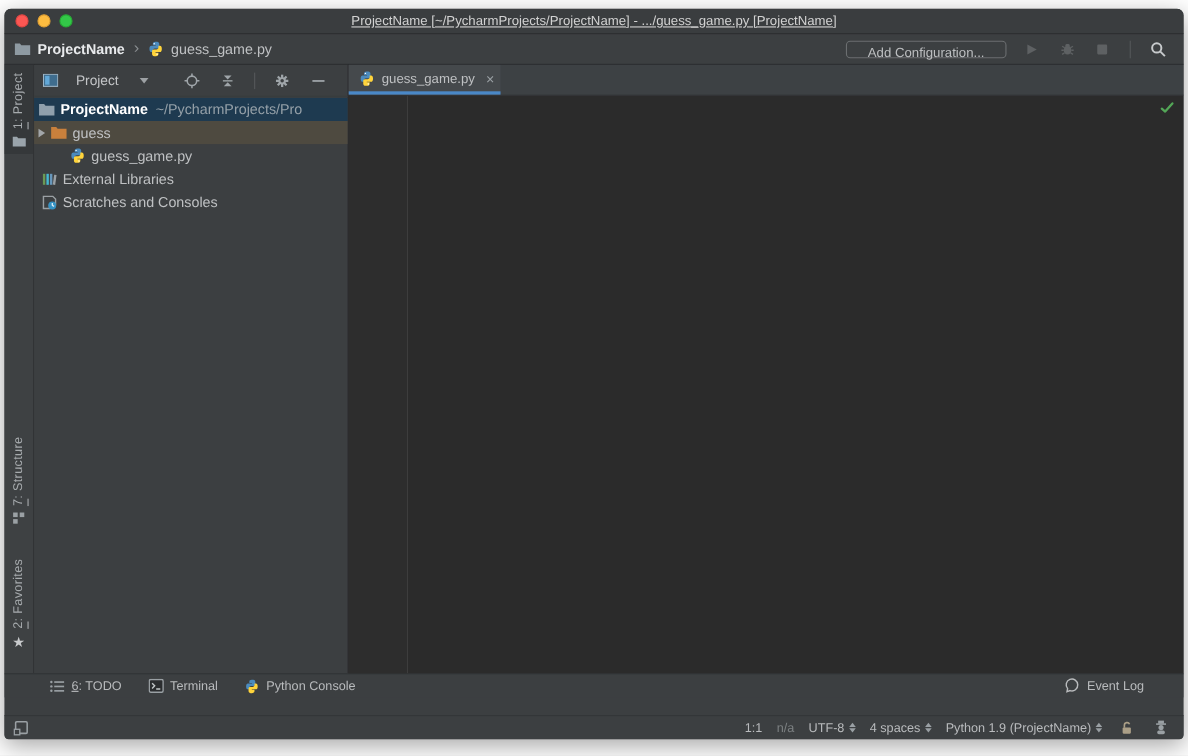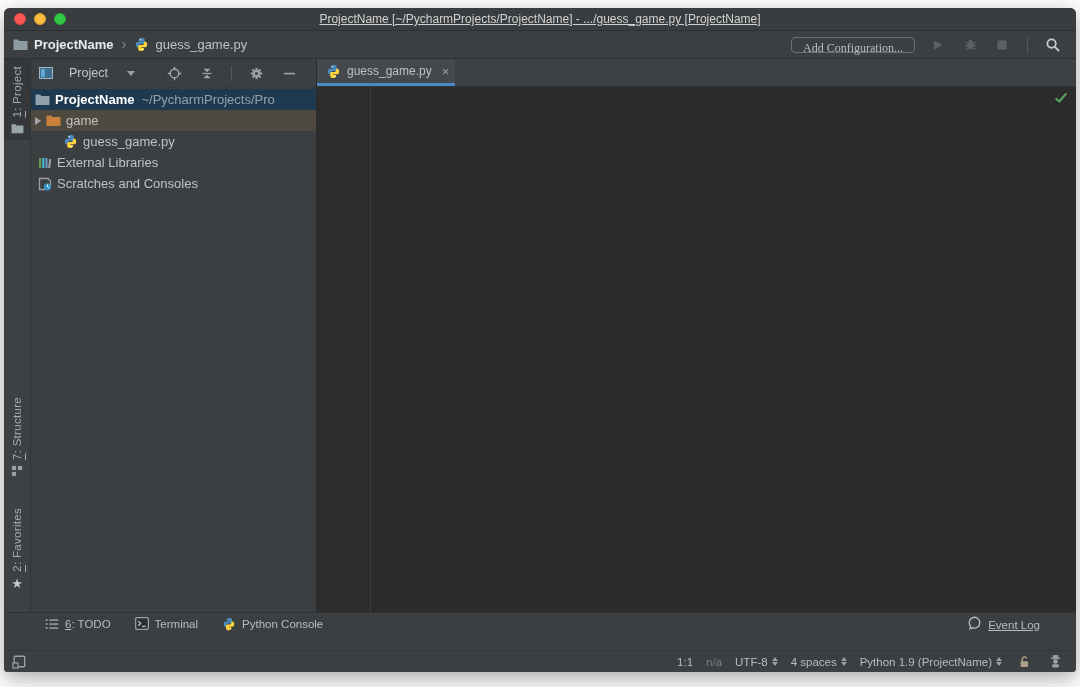--- a/index.html
+++ b/index.html
@@ -21,21 +21,21 @@
 
   
   .navbar { height:28px; background:#3c3f41; border-bottom:1px solid #2b2d2f;
             display:flex; align-items:center; justify-content:space-between; padding:0 14px 0 9px; flex:none; }
   .breadcrumbs { display:flex; align-items:center; gap:6px; }
   .crumb-project { font-size:13px; font-weight:bold; color:#e8eaec; }
   .crumb-file { font-size:13px; color:#bfc1c3; }
   .chev { color:#8a8e91; font-size:15px; margin:0 2px 2px 2px; }
   .nav-right { display:flex; align-items:center; gap:14px; }
   .add-config { background:transparent; border:1px solid #6b6e70; border-radius:4px; color:#bdbfc1;
-                font-size:12px; font-family:Liberation Serif, serif; padding:3px 11px; height:16px; }
+                font-size:12px; font-family:Liberation Sans, sans-serif; padding:3px 19px; height:16px; }
   .nav-divider { width:1px; height:16px; background:#55585a; margin:0 2px; }
   .icon-btn { display:inline-flex; align-items:center; justify-content:center; width:18px; height:18px; }
 
   
   .content { flex:1; display:flex; min-height:0; }
 
   .stripe { width:27px; background:#3e4143; border-right:1px solid #313335;
             display:flex; flex-direction:column; align-items:center; flex:none; }
   .stripe-btn { display:flex; flex-direction:column; align-items:center; gap:5px; padding:7px 0 6px 0; width:100%; }
   .stripe-btn.active { background:#35383a; }
@@ -75,21 +75,21 @@
   .editor { flex:1; background:#2b2b2b; position:relative; }
   .gutter { position:absolute; left:0; top:0; bottom:0; width:54px; background:#2d2d2d; border-right:1px solid #3d3d3d; }
   .check { position:absolute; right:8px; top:4px; }
 
   
   .bottombar { height:22px; background:#3c3f41; border-top:1px solid #313436;
                display:flex; align-items:center; justify-content:space-between;
                padding:0 14px 0 41px; font-size:11.5px; color:#b9bbbd; flex:none; }
   .bb-left { display:flex; align-items:center; gap:24px; }
   .bb-item { display:flex; align-items:center; gap:6px; }
-  .bb-right { display:flex; align-items:flex-end; gap:6px; padding-right:22px;text-decoration:underline; }
+  .bb-right { display:flex; align-items:center; gap:6px; padding-right:22px; }
 
   .statusbar { height:22px; background:#3c3f41; border-top:1px solid #333638;
                display:flex; align-items:center; justify-content:space-between;
                padding:0 12px 0 6px; font-size:11.5px; color:#b9bbbd; flex:none;margin-top:16px; }
   .sb-right { display:flex; align-items:center; gap:13px; }
   .sb-dim { color:#7c8082; }
   .sb-widget { display:flex; align-items:center; gap:4px; }
   .updown { display:inline-flex; flex-direction:column; gap:1.5px; }
   .updown i { width:0; height:0; border-left:3.5px solid transparent; border-right:3.5px solid transparent; display:block; }
   .updown .u { border-bottom:4px solid #9aa0a4; }
@@ -259,21 +259,21 @@
         </div>
 
         <div class="trow venv-hl">
           <span class="arrow"></span>
           <span class="ti">
             <svg width="15" height="13" viewBox="0 0 15 13">
                   <path d="M.5 1.5h4.6l1.3 1.6h8.1v9H.5z" fill="#c9803c"></path>
                 </svg>
           </span>
           <span class="gap"></span>
-          <span>game</span>
+          <span>guess</span>
         </div>
 
         <div class="trow pl32">
           <span class="ti">
             <svg width="15" height="15" viewBox="0 0 16 16">
                   <path d="M7.9 1C5.9 1 5.3 2 5.3 3.1v1.3h2.8v.6H3.9C2.7 5 2 6 2 8s.7 3 1.9 3h1.4V9.4c0-1 .8-1.9 1.9-1.9h2.7c.9 0 1.6-.7 1.6-1.6V3.1C11.5 2 10.6 1 9.5 1z" fill="#4b8bbe"></path>
                   <path d="M8.1 15c2 0 2.6-1 2.6-2.1v-1.3H7.9V11h4.2c1.2 0 1.9-1 1.9-3s-.7-3-1.9-3h-1.4v1.6c0 1-.8 1.9-1.9 1.9H6.1c-.9 0-1.6.7-1.6 1.6v2.8c0 1.1.9 2.1 2 2.1z" fill="#ffd43b"></path>
                   <circle cx="6.6" cy="2.9" r=".7" fill="#fff"></circle>
                   <circle cx="9.4" cy="13.1" r=".7" fill="#fff"></circle>
                 </svg>

